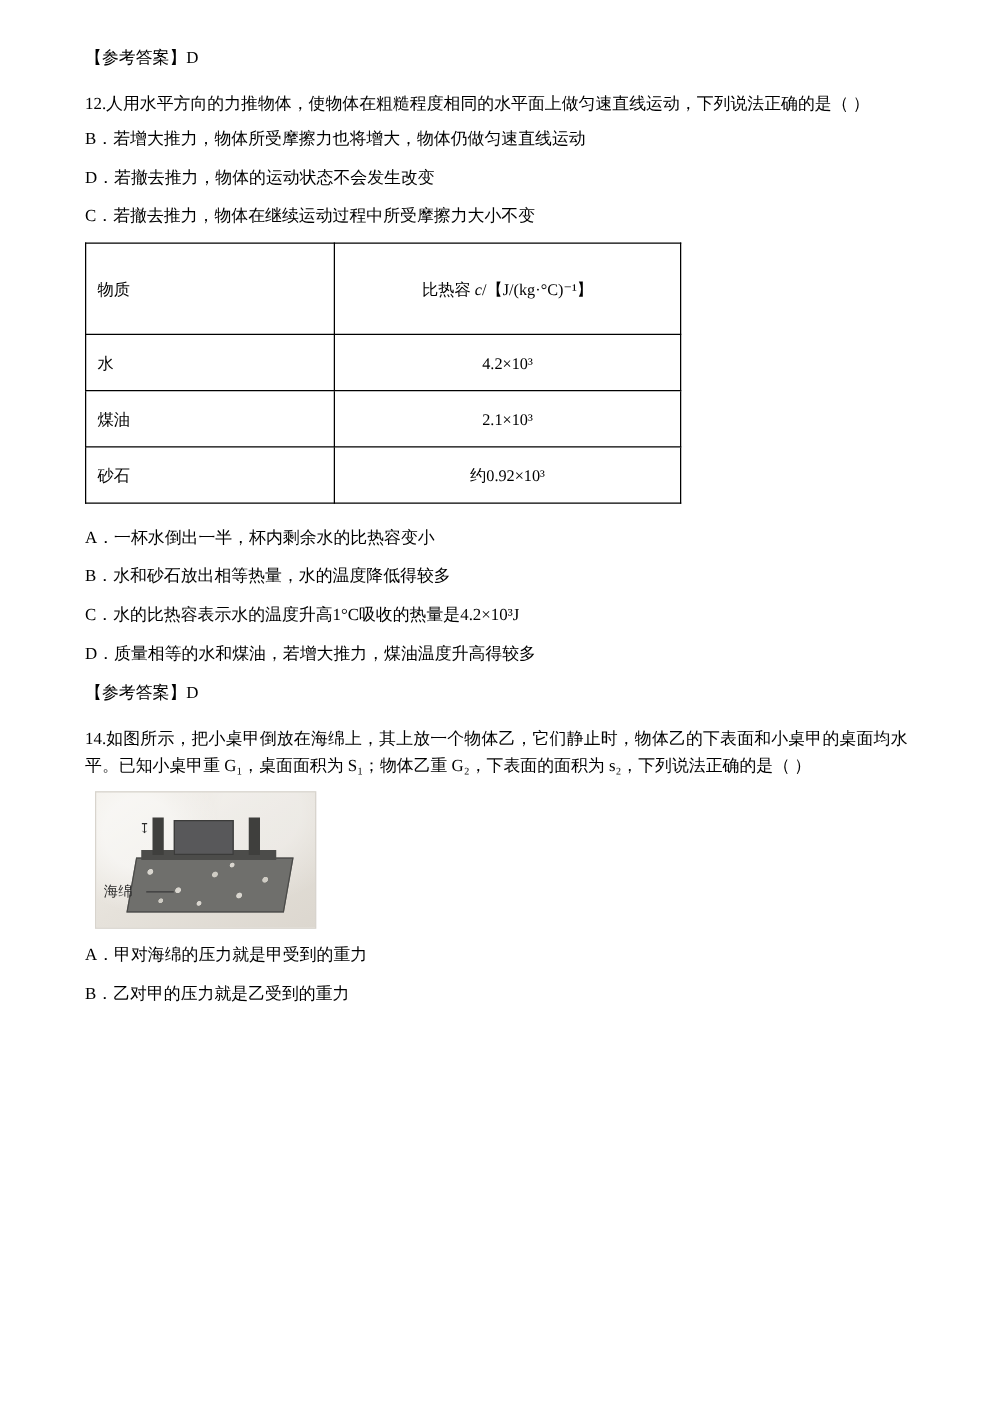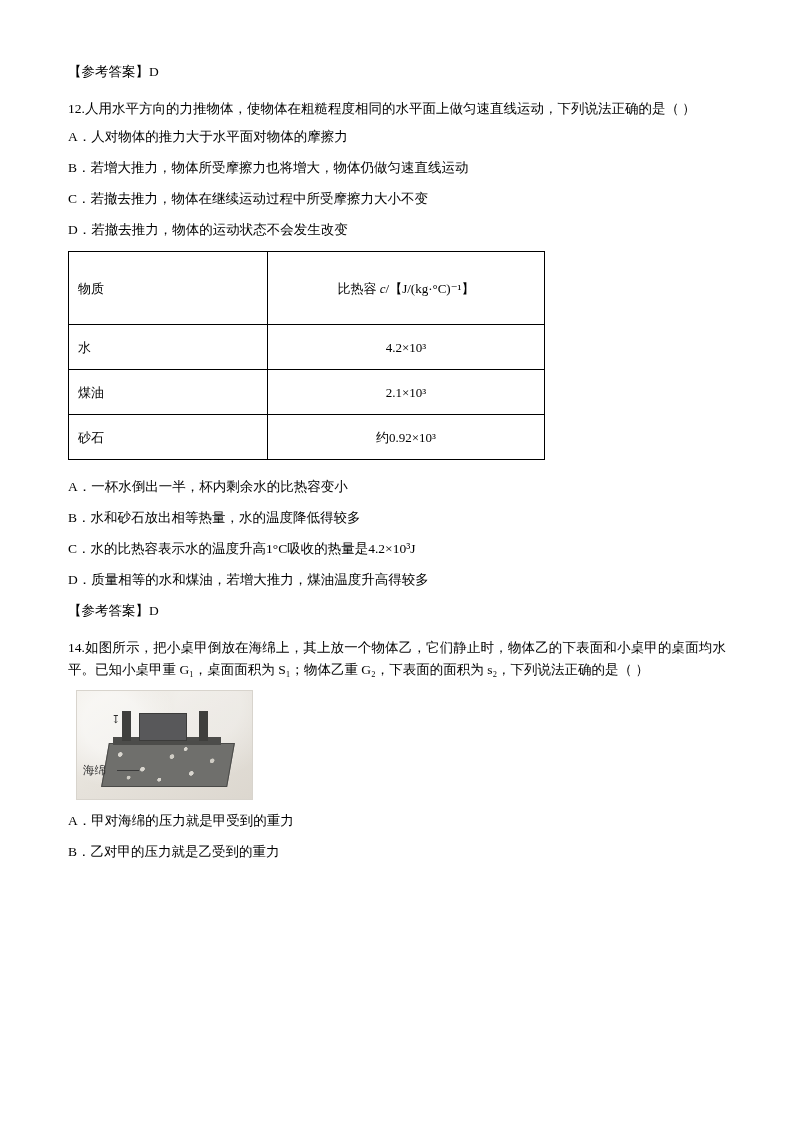--- a/index.html
+++ b/index.html
@@ -14,21 +14,21 @@
     color: #000000;
     position: relative;
     overflow: hidden;
   }
   .page {
     position: absolute;
     left: 0; top: 0;
     width: 794px;
     height: 1123px;
     box-sizing: border-box;
-    padding: 62px 68px 40px 68px;
+    padding: 36px 68px 40px 68px;
   }
   .ans {
     font-size: 13.5px;
     line-height: 20px;
     margin: 0 0 9px 0;
     white-space: nowrap;
   }
   .q {
     font-size: 13.5px;
     line-height: 22px;
@@ -145,24 +145,23 @@
 </style>
 </head>
 <body>
 
 <div class="page">
 
   <div class="ans"><span>【参考答案】</span><span>D</span></div>
 
   <div class="q">12.人用水平方向的力推物体，使物体在粗糙程度相同的水平面上做匀速直线运动，下列说法正确的是（    ）</div>
 
-  <div class="opt"><span class="lbl">A．</span><span>人对物体的推力大于水平面对物体的摩擦力</span></div>
   <div class="opt"><span class="lbl">B．</span><span>若增大推力，物体所受摩擦力也将增大，物体仍做匀速直线运动</span></div>
+  <div class="opt"><span class="lbl">D．</span><span>若撤去推力，物体的运动状态不会发生改变</span></div>
   <div class="opt"><span class="lbl">C．</span><span>若撤去推力，物体在继续运动过程中所受摩擦力大小不变</span></div>
-  <div class="opt"><span class="lbl">D．</span><span>若撤去推力，物体的运动状态不会发生改变</span></div>
 
 
 
   <table class="data">
     <tbody>
         <tr>
       <td class="c1 head1">物质</td>
       <td class="c2 head1"><span>比热容 </span><span class="ital">c</span><span>/【J/(kg·°C)⁻¹】</span></td>
     </tr>
     <tr>

